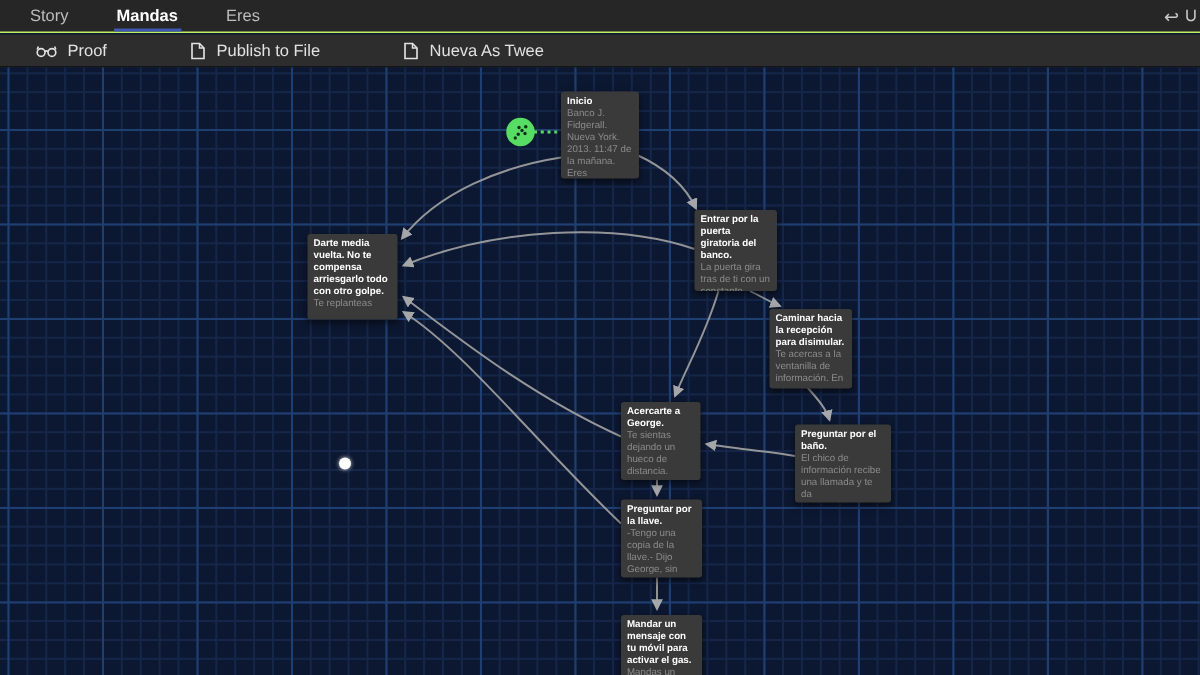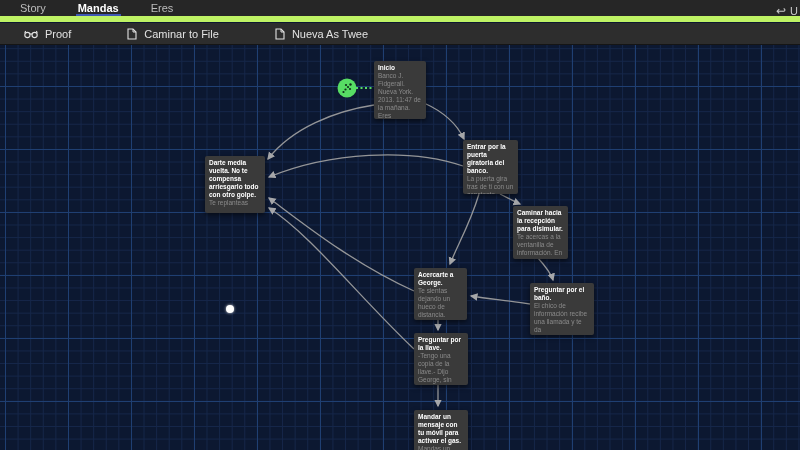--- a/index.html
+++ b/index.html
@@ -2,21 +2,21 @@
 <html><head>
 <meta charset="utf-8">
 <style>
   * { box-sizing: border-box; margin: 0; padding: 0; }
   html,body { width: 800px; height: 450px; overflow: hidden; background:#0c1831;
               font-family: "Liberation Sans", sans-serif; }
   .app { position: relative; width: 800px; height: 450px; }
 
   
   .tabbar { position: absolute; top:0; left:0; right:0; height:22px; background:#262626;
-            display:flex; align-items:stretch; border-bottom:6px solid #bef264; }
+            display:flex; align-items:stretch; border-bottom:1px solid #bef264; }
   .tab { display:flex; align-items:center; padding:0 12px; margin-left:8px; color:#bdbdbd;
          font-size:11px; position:relative; cursor:default; }
   .tab.active { color:#ffffff; font-weight:bold; }
   .tab.active::after { content:""; position:absolute; left:10px; right:10px; bottom:0;
                        height:2px; background:#3f58b4; }
   .undo-btn { position:absolute; right:0; top:0; height:22px; display:flex; align-items:center;
               gap:4px; color:#c9c9c9; font-size:11px; padding-right:2px; }
   .undo-glyph { font-size:12px; line-height:1; }
 
   
@@ -75,21 +75,21 @@
       </span>
       <span>Proof</span>
     </div>
     <div class="tool-btn">
       <span>
         <svg width="10" height="12" viewBox="0 0 10 12">
           <path d="M1 1 h5 l3 3 v7 h-8 z" fill="none" stroke="#e2e2e2" stroke-width="1.1"></path>
           <path d="M6 1 v3 h3" fill="none" stroke="#e2e2e2" stroke-width="1"></path>
         </svg>
       </span>
-      <span>Caminar to File</span>
+      <span>Publish to File</span>
     </div>
     <div class="tool-btn">
       <span>
         <svg width="10" height="12" viewBox="0 0 10 12">
           <path d="M1 1 h5 l3 3 v7 h-8 z" fill="none" stroke="#e2e2e2" stroke-width="1.1"></path>
           <path d="M6 1 v3 h3" fill="none" stroke="#e2e2e2" stroke-width="1"></path>
         </svg>
       </span>
       <span>Nueva As Twee</span>
     </div>

